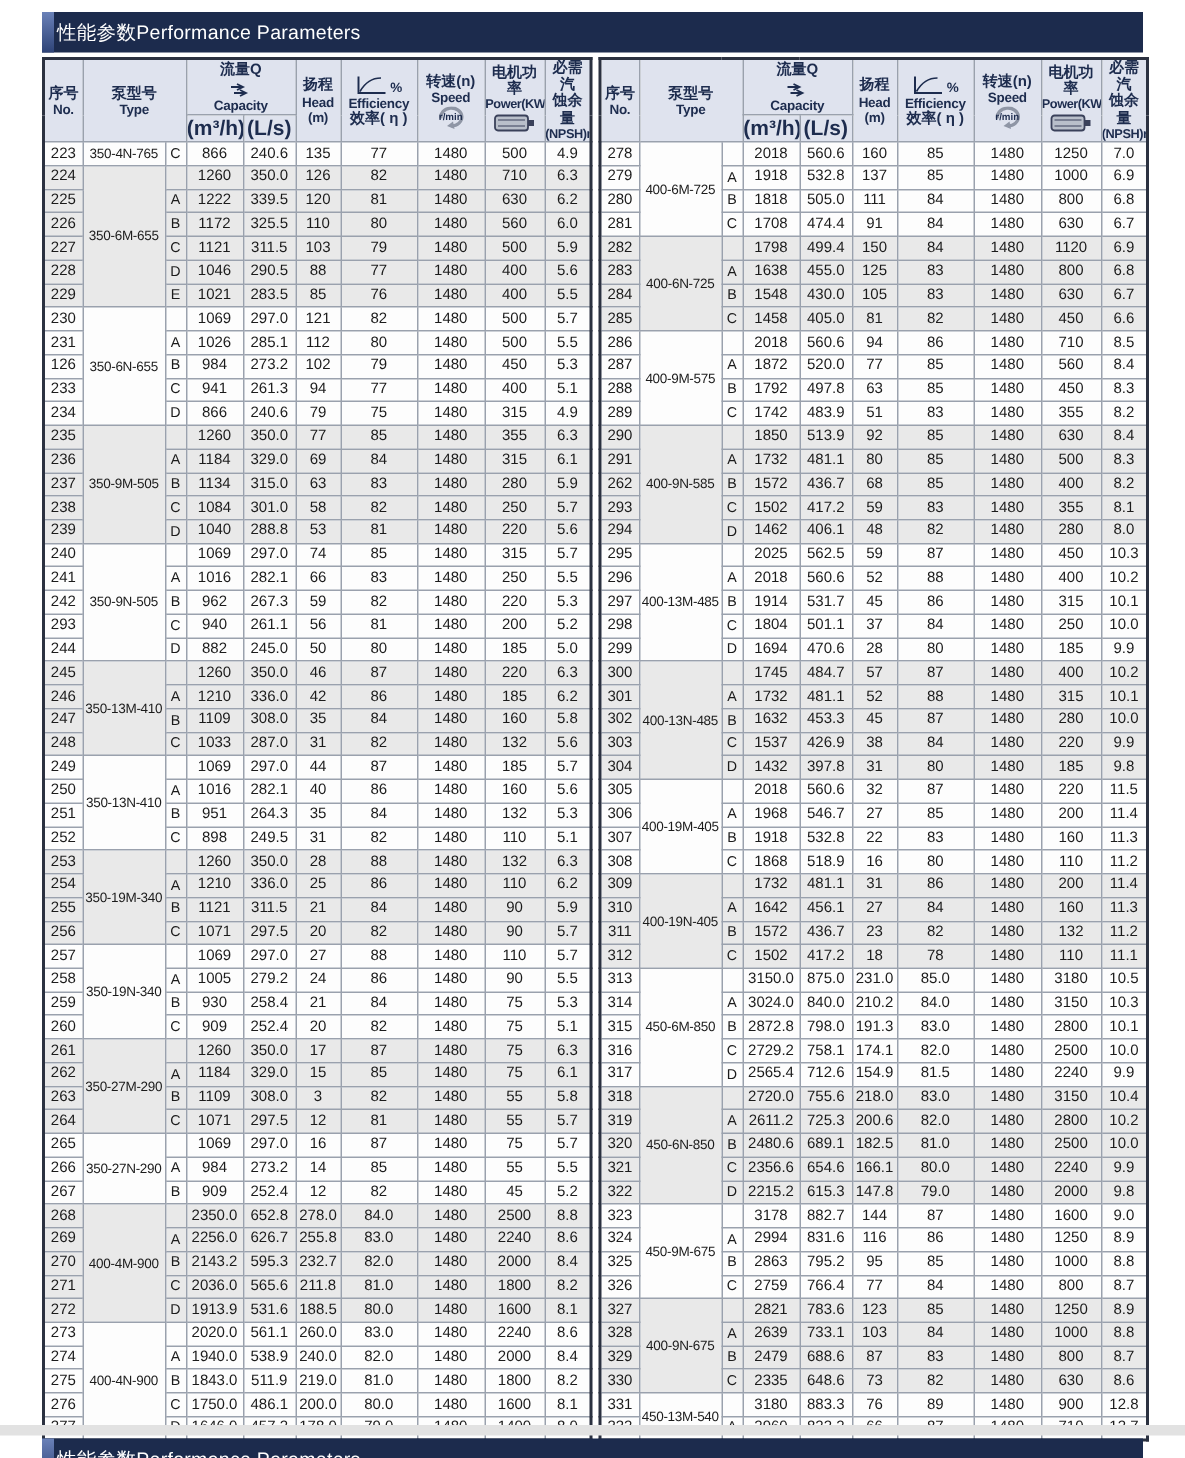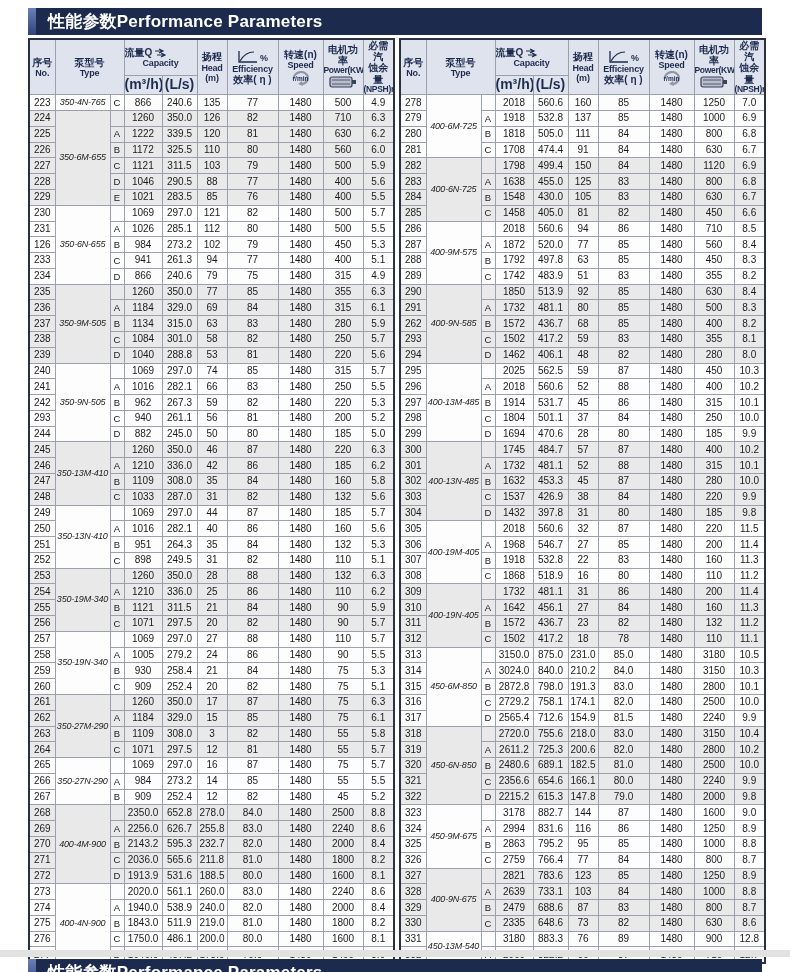--- a/index.html
+++ b/index.html
@@ -4,42 +4,42 @@
 <style>
   * { margin:0; padding:0; box-sizing:border-box; }
   body { font-family:"Liberation Sans","DejaVu Sans",sans-serif; background:#fff; }
   .page { position:relative; width:790px; height:972px; background:#ffffff; overflow:hidden; }
 
   .title-bar { position:absolute; left:28px; width:734px; height:27px; background:#1c2b4d;
     display:flex; align-items:center; }
   .title-bar.top { top:8px; }
   .title-bar.bottom { top:959px; }
   .accent-sq { width:8px; height:27px; background:linear-gradient(#6a81b8,#2e4377); flex:0 0 auto; }
-  .title-text { color:#ffffff; font-size:17px; font-weight:bold; margin-left:12px; letter-spacing:0.2px; white-space:nowrap; }
+  .title-text { color:#ffffff; font-size:13px; font-weight:normal; margin-left:2px; letter-spacing:0.2px; white-space:nowrap; }
 
   .tables { position:absolute; left:28px; top:38px; display:flex; gap:4px; }
   table.half { border-collapse:collapse; table-layout:fixed; width:365px; background:#fff;
     border:2px solid #2b3140; }
   .half th, .half td { border:1px solid #9aa1ad; overflow:hidden; }
   .half thead th { background:#dfe3ee; color:#1d2c4e; font-weight:bold; font-size:10px;
     line-height:1.12; text-align:center; vertical-align:middle; padding:0; }
   .half thead tr.h1 { height:32px; }
   .half thead tr.h2 { height:14px; }
   .half thead .sub { font-size:14px; }
   .en { font-size:9px; letter-spacing:-0.2px; white-space:nowrap; }
   .en.tiny { font-size:8.5px; letter-spacing:-0.3px; }
-  .cap-top { display:flex; align-items:center; justify-content:flex-start; gap:2px; }
+  .cap-top { display:flex; align-items:center; justify-content:space-between; gap:2px;flex-direction:column; }
   .eff-top { display:flex; align-items:flex-end; justify-content:center; gap:1px; }
   .rot-wrap { position:relative; height:15px; margin-top:1px; }
   .rot-wrap .rmin { position:absolute; left:0; right:0; top:4px; font-size:6.5px; font-weight:bold; color:#1d2c4e; }
 
   .half tbody td { font-size:10px; height:15.67px; line-height:1; text-align:center;
     color:#1b1b1b; padding:0; background:#fdfdfd; white-space:nowrap; }
   .half tbody tr.shade td { background:#e9e9e9; }
-  .half tbody td.c-type { font-size:9px; letter-spacing:-0.2px;font-style:italic; }
+  .half tbody td.c-type { font-size:9px; letter-spacing:-0.2px; }
   .half tbody td.c-letter { font-size:9.5px; }
 
   .bottom-strip { position:absolute; left:0; top:950px; width:790px; height:7px; background:#e2e2e2; }
 
   svg .ink { stroke:#1d2c4e; fill:none; }
 </style>
 </head>
 <body>
 
 <div class="page">

